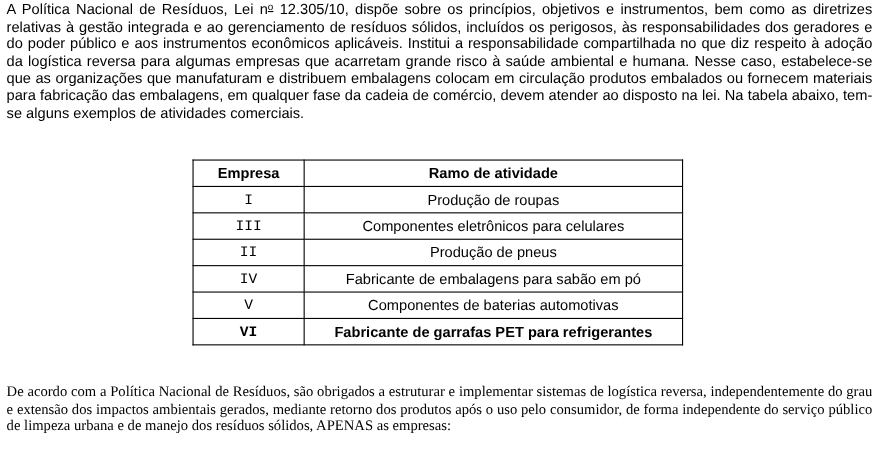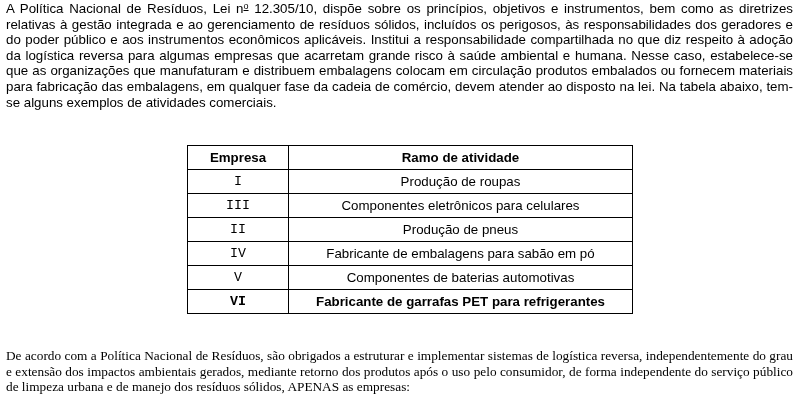--- a/index.html
+++ b/index.html
@@ -31,21 +31,20 @@
       vertical-align: 4px;
       text-decoration: underline;
       line-height: 0;
     }
     table.activities {
       position: absolute;
       left: 175px;
       top: 145px;
       border-collapse: collapse;
       width: 446px;
-      margin-left: 12px;
     }
     table.activities th,
     table.activities td {
       border: 1px solid #000000;
       height: 23px;
       padding: 0;
       text-align: center;
       vertical-align: middle;
       font-size: 13.3px;
     }

